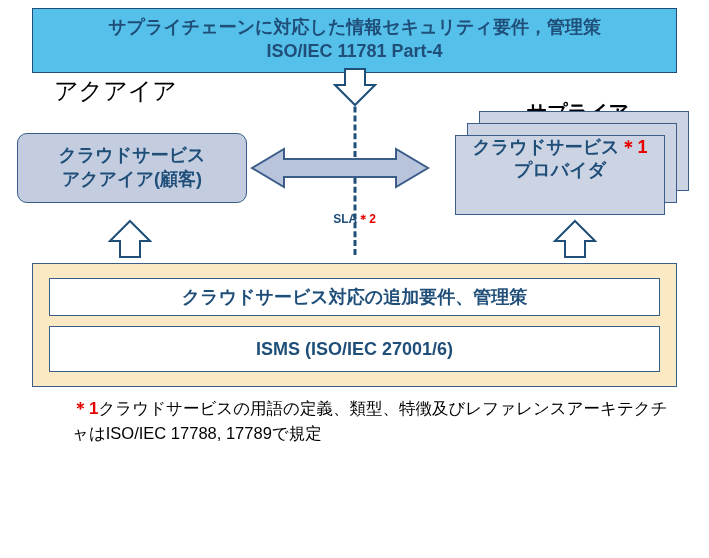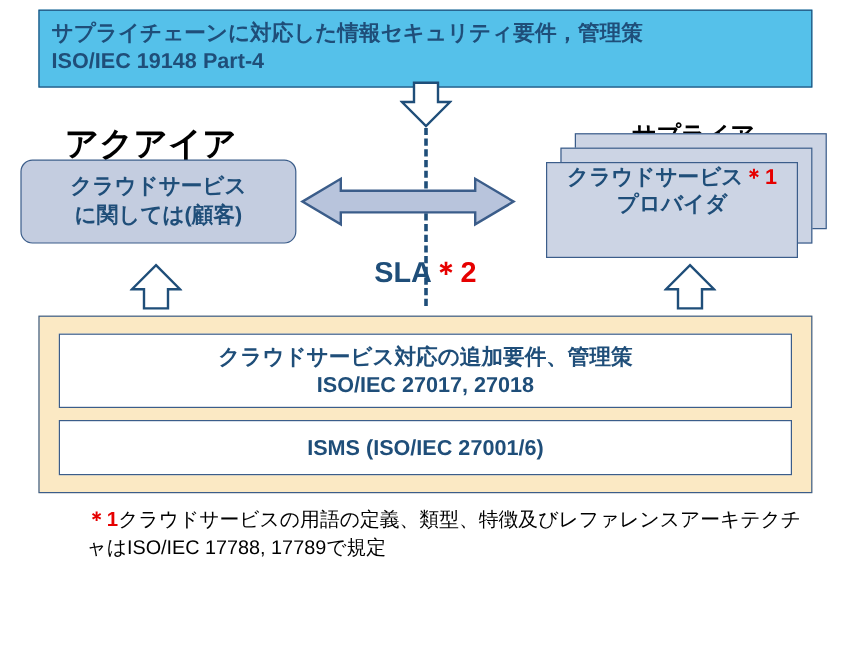--- a/index.html
+++ b/index.html
@@ -10,36 +10,35 @@
     background: #fff;
     position: relative;
     padding: 8px 32px;
   }
   .top-box {
     background: #55c1ea;
     border: 1.5px solid #1f4e79;
     color: #1f4e79;
     font-weight: bold;
     font-size: 18px;
-    text-align: left;
+    text-align: center;
     padding: 6px 10px 8px 10px;
     line-height: 1.35;
     margin-bottom: 2px;
   }
   .roles-row {
     position: relative;
     height: 30px;
   }
   .role-acquirer {
     position: absolute;
     left: 22px;
     top: 0;
-    font-size: 28px;
-    font-weight: bold;
-    margin-top: 26px;
+    font-size: 24px;
+    font-weight: normal;
   }
   .role-supplier {
     position: absolute;
     right: 48px;
     top: 0;
     font-size: 20px;
     font-weight: bold;
     margin-top: 24px;
   }
   .mid-stage {
@@ -111,21 +110,21 @@
     top: 40px;
     width: 180px;
     height: 46px;
     z-index: 1;
   }
   .sla-label {
     position: absolute;
     left: 50%;
     top: 106px;
     transform: translateX(-50%);
-    font-size: 24px;
+    font-size: 12px;
     color: #1f4e79;
     font-weight: bold;
     z-index: 3;
     white-space: nowrap;
   }
   .down-arrow {
     position: absolute;
     left: 50%;
     top: -38px;
     transform: translateX(-50%);
@@ -171,39 +170,39 @@
     margin-left: 40px;
   }
   .footnotes .red-ast { font-size: 17px; }
   svg { display: block; }
 </style>
 </head>
 <body>
 
 <div class="top-box">
   <div>サプライチェーンに対応した情報セキュリティ要件，管理策</div>
-  <div>ISO/IEC 19148 Part-4</div>
+  <div>ISO/IEC 11781 Part-4</div>
 </div>
 
 <div class="roles-row">
   <div class="role-acquirer">アクアイア</div>
   <div class="role-supplier">サプライア</div>
 </div>
 
 <div class="mid-stage">
 
   <svg class="down-arrow" viewBox="0 0 44 40">
     <polygon points="12,2 32,2 32,18 42,18 22,38 2,18 12,18" fill="#fff" stroke="#1f4e79" stroke-width="2"></polygon>
   </svg>
 
   <div class="dashed-line"></div>
 
   <div class="customer-box">
     <div>クラウドサービス</div>
-    <div>に関しては(顧客)</div>
+    <div>アクアイア(顧客)</div>
   </div>
 
   <svg class="double-arrow" viewBox="0 0 180 46">
     <polygon points="2,23 34,4 34,14 146,14 146,4 178,23 146,42 146,32 34,32 34,42" fill="#b8c4dc" stroke="#3b5d8a" stroke-width="2"></polygon>
   </svg>
 
   <div class="provider-stack">
     <div class="stack-sheet s3"></div>
     <div class="stack-sheet s2"></div>
     <div class="stack-sheet s1">
@@ -223,21 +222,20 @@
   <svg class="up-arrow up1" viewBox="0 0 44 40">
     <polygon points="22,2 42,22 32,22 32,38 12,38 12,22 2,22" fill="#fff" stroke="#1f4e79" stroke-width="2"></polygon>
   </svg>
   <svg class="up-arrow up2" viewBox="0 0 44 40">
     <polygon points="22,2 42,22 32,22 32,38 12,38 12,22 2,22" fill="#fff" stroke="#1f4e79" stroke-width="2"></polygon>
   </svg>
 
   <div class="bottom-panel">
     <div class="inner-box">
       <div>クラウドサービス対応の追加要件、管理策</div>
-      <div>ISO/IEC 27017, 27018</div>
     </div>
     <div class="inner-box">
       <span>ISMS (ISO/IEC 27001/6)</span>
     </div>
   </div>
 </div>
 
 <div class="footnotes">
   <div>
     <span class="red-ast">＊1</span><span>クラウドサービスの用語の定義、類型、特徴及びレファレンスアーキテクチャはISO/IEC 17788, 17789で規定</span>

